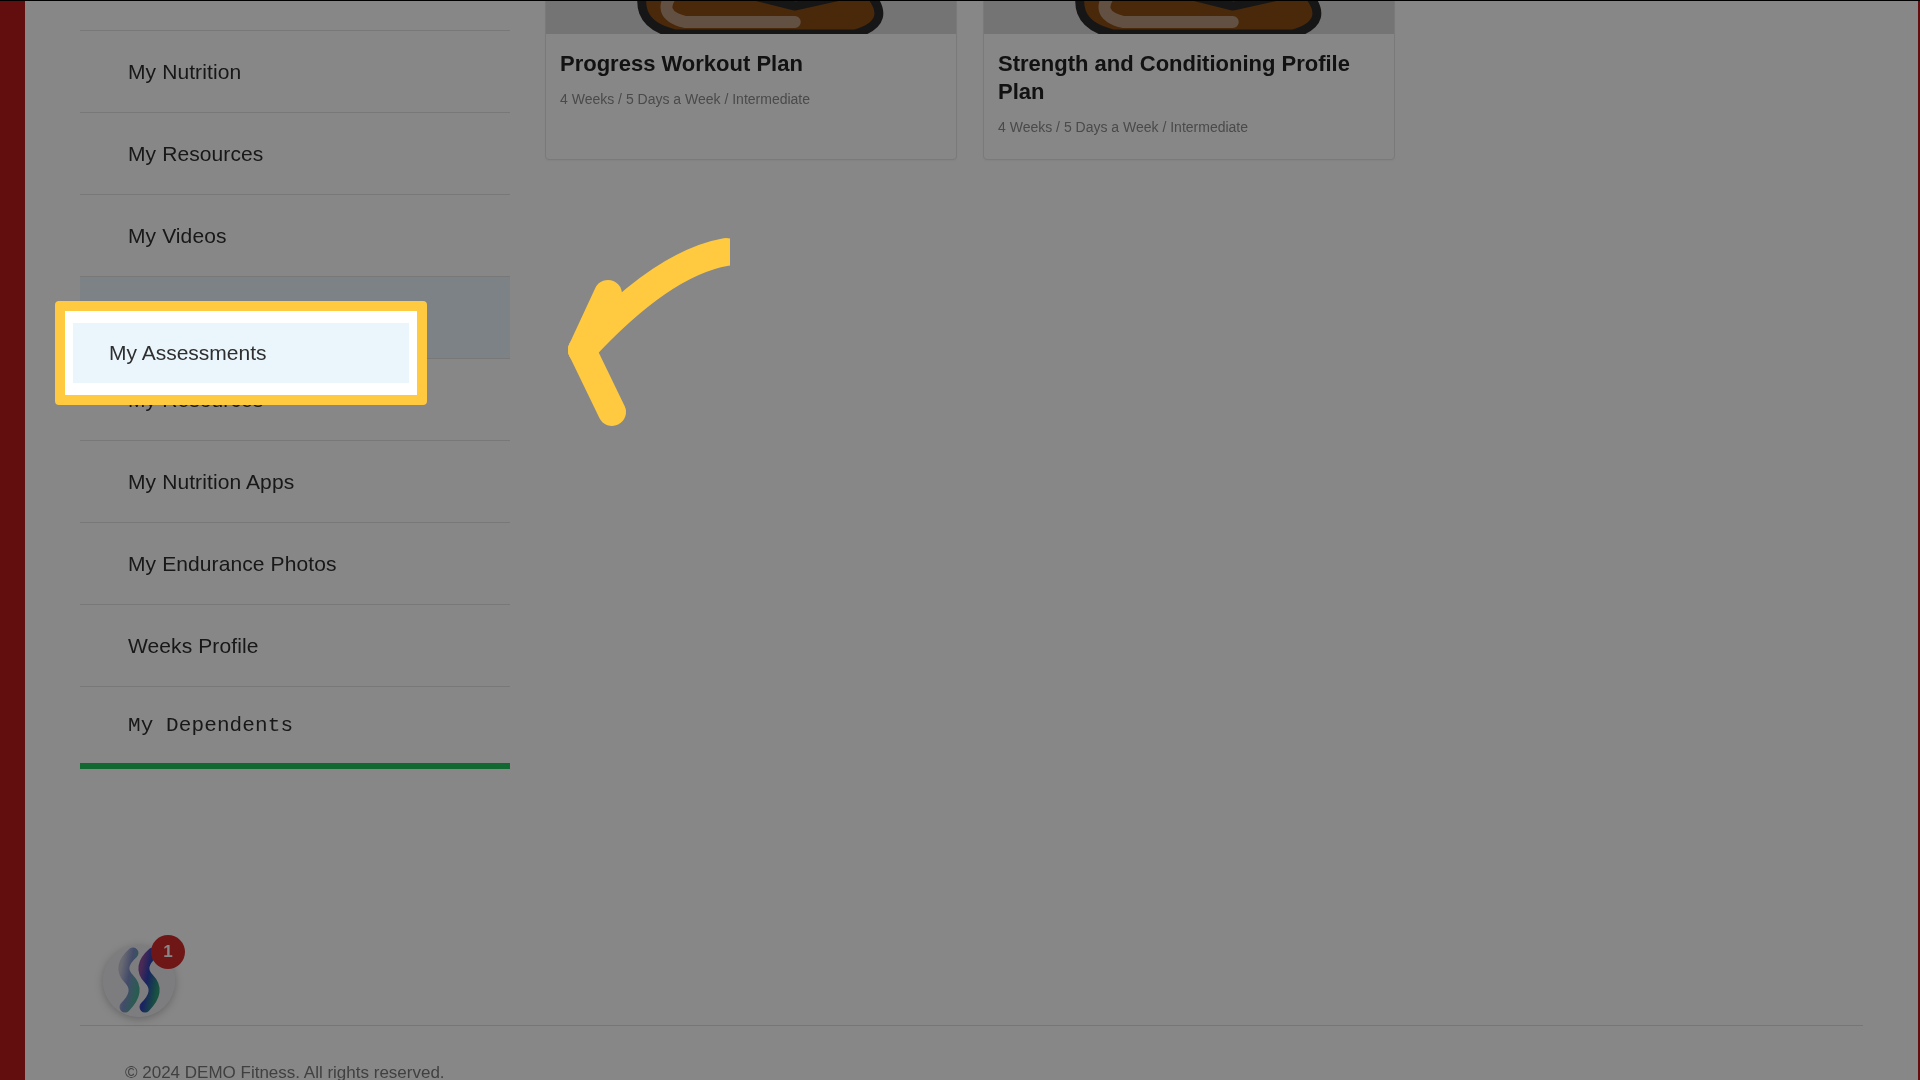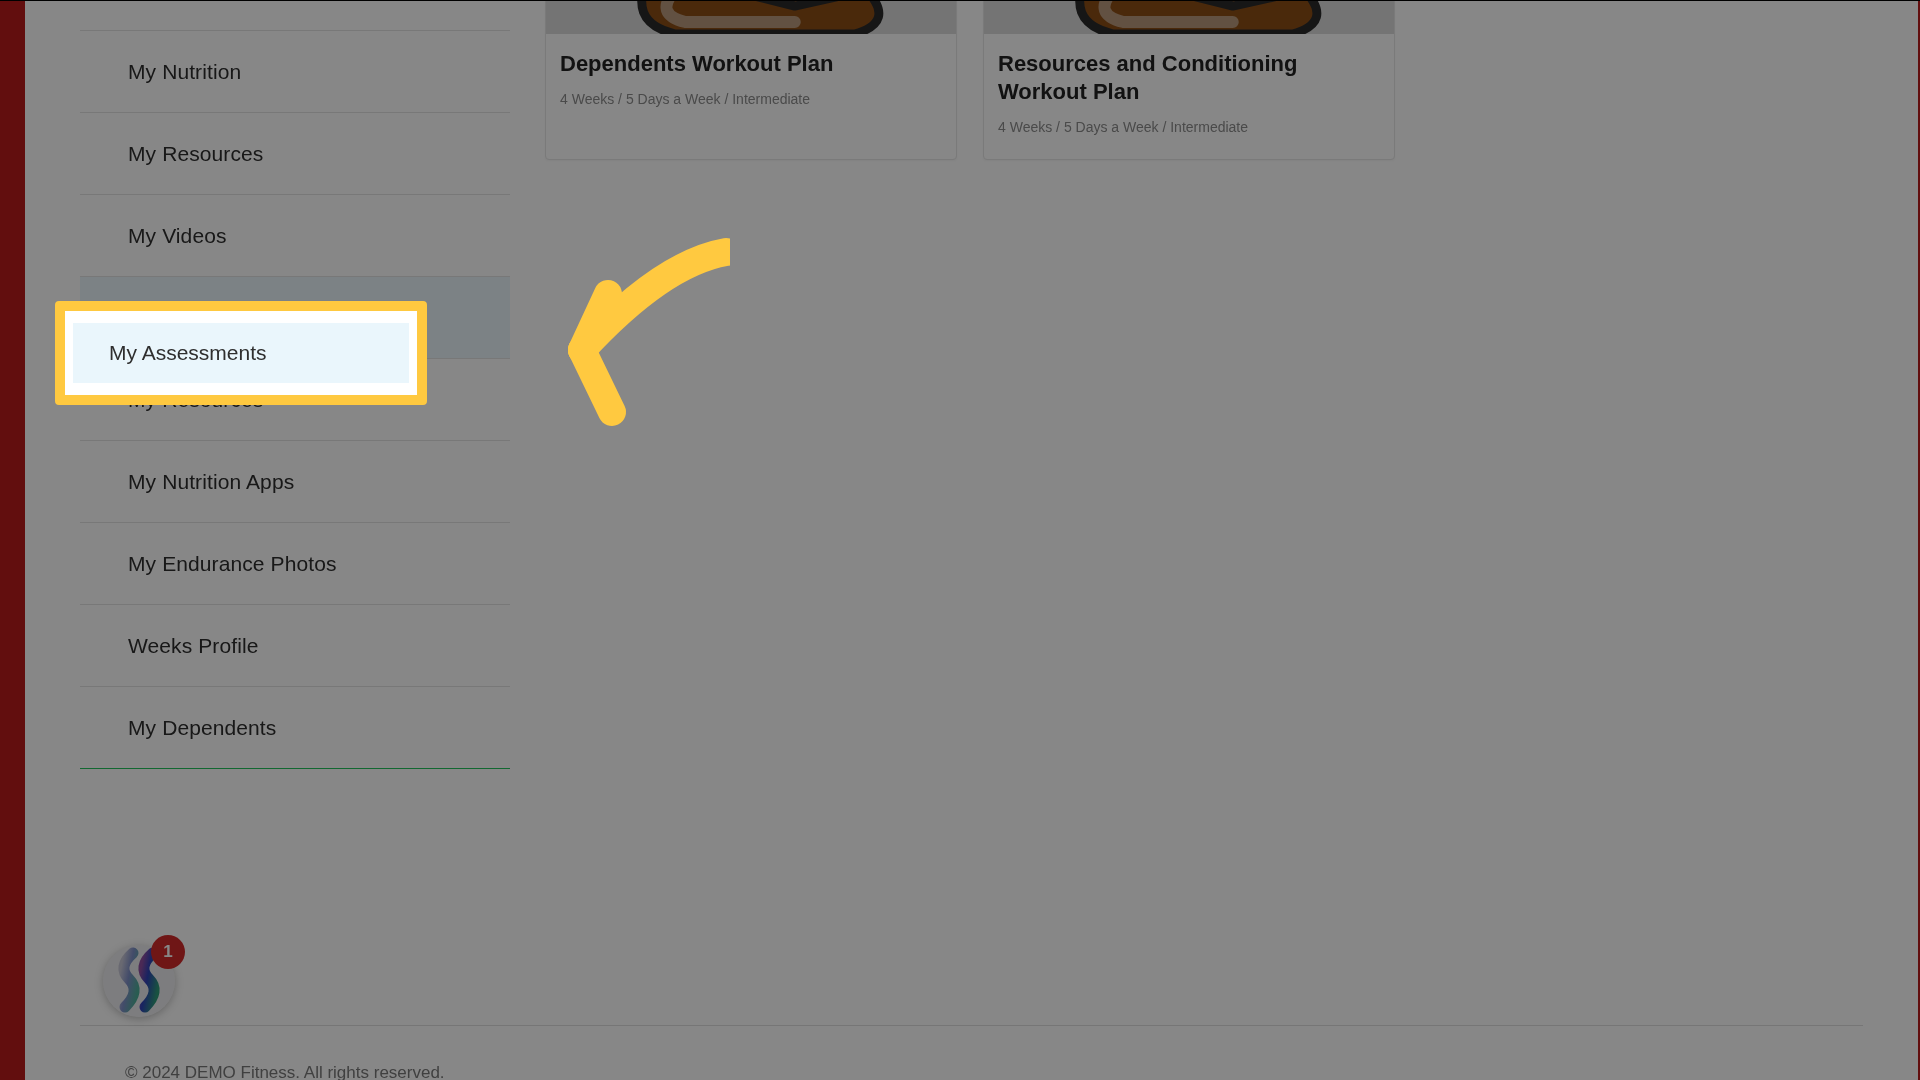--- a/index.html
+++ b/index.html
@@ -56,21 +56,21 @@
     align-items: center;
     padding-left: 48px;
     border-bottom: 1px solid #e3e3e3;
     font-size: 21px;
     color: #2f2f2f;
     letter-spacing: .1px;
     white-space: nowrap;
     cursor: pointer;
     background: transparent;
   }
-  .nav-item:last-child { border-bottom: 1px solid #22c55e; }
+  .nav-item:last-child { border-bottom: 6px solid #22c55e; font-family: Liberation Mono, monospace; }
   .nav-item.active {
     background: #eaf6fc;
   }
 
   
   #main {
     position: absolute;
     left: 520px;
     top: -280px;
     width: 1340px;
@@ -258,42 +258,42 @@
                 <path d="M148 70 L116 250 L150 268 L210 150 Z" fill="#a9601f"></path>
                 <path d="M136 110 L124 228" stroke="#b99a7d" stroke-width="11" fill="none"></path>
                 <path d="M222 150 L300 260 L250 286 L178 212 Z" fill="#a9601f"></path>
                 <ellipse cx="252" cy="212" rx="18" ry="34" fill="#9b7a61" stroke="none" transform="rotate(25 252 212)"></ellipse>
                 <path d="M106 248 Q78 300 130 312 L310 312 Q352 300 322 268 L250 284 Z" fill="#8d4e16"></path>
                 <path d="M130 268 Q108 292 140 300 L250 300" stroke="#b99a7d" stroke-width="12" fill="none"></path>
               </g>
             </svg>
           </div>
           <div class="plan-body">
-            <h3 class="plan-title">Dependents Workout Plan</h3>
+            <h3 class="plan-title">Progress Workout Plan</h3>
             <p class="plan-meta">4 Weeks / 5 Days a Week / Intermediate</p>
           </div>
         </article>
 
         <article class="plan-card">
           <div class="plan-thumb">
             <svg viewBox="0 0 412 312" preserveAspectRatio="xMidYMax meet">
               <g stroke="#2b2b2b" stroke-width="9" stroke-linejoin="round" stroke-linecap="round">
                 <ellipse cx="218" cy="58" rx="82" ry="96" fill="#a9601f" transform="rotate(-12 218 58)"></ellipse>
                 <ellipse cx="196" cy="28" rx="30" ry="42" fill="#9b7a61" stroke="none" transform="rotate(-20 196 28)"></ellipse>
                 <path d="M148 70 L116 250 L150 268 L210 150 Z" fill="#a9601f"></path>
                 <path d="M136 110 L124 228" stroke="#b99a7d" stroke-width="11" fill="none"></path>
                 <path d="M222 150 L300 260 L250 286 L178 212 Z" fill="#a9601f"></path>
                 <ellipse cx="252" cy="212" rx="18" ry="34" fill="#9b7a61" stroke="none" transform="rotate(25 252 212)"></ellipse>
                 <path d="M106 248 Q78 300 130 312 L310 312 Q352 300 322 268 L250 284 Z" fill="#8d4e16"></path>
                 <path d="M130 268 Q108 292 140 300 L250 300" stroke="#b99a7d" stroke-width="12" fill="none"></path>
               </g>
             </svg>
           </div>
           <div class="plan-body">
-            <h3 class="plan-title">Resources and Conditioning Workout Plan</h3>
+            <h3 class="plan-title">Strength and Conditioning Profile Plan</h3>
             <p class="plan-meta">4 Weeks / 5 Days a Week / Intermediate</p>
           </div>
         </article>
 
       </div>
     </main>
 
     <div id="footer-rule"></div>
     <div id="footer-text">© 2024 DEMO Fitness. All rights reserved.</div>
 

